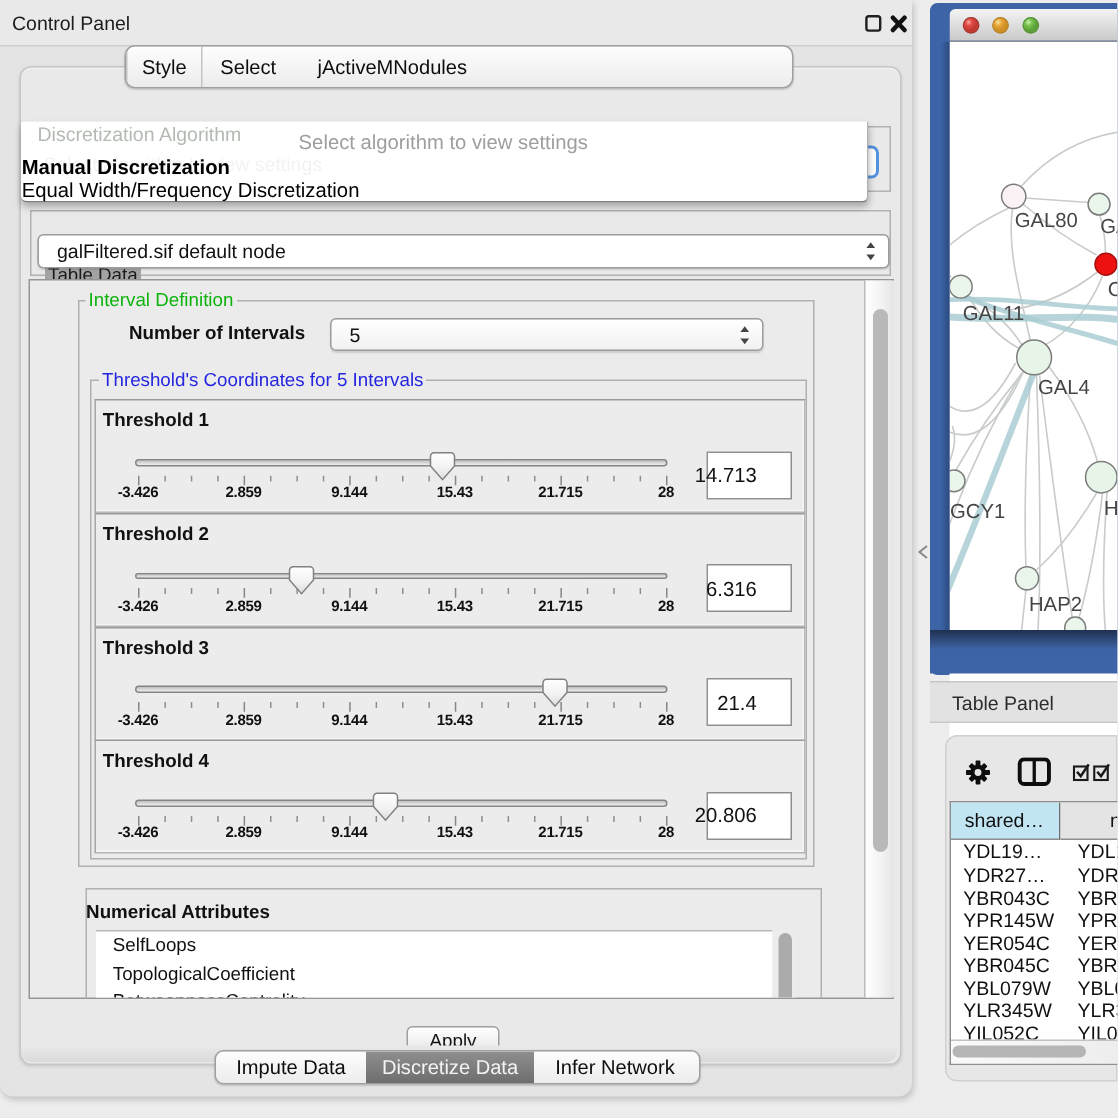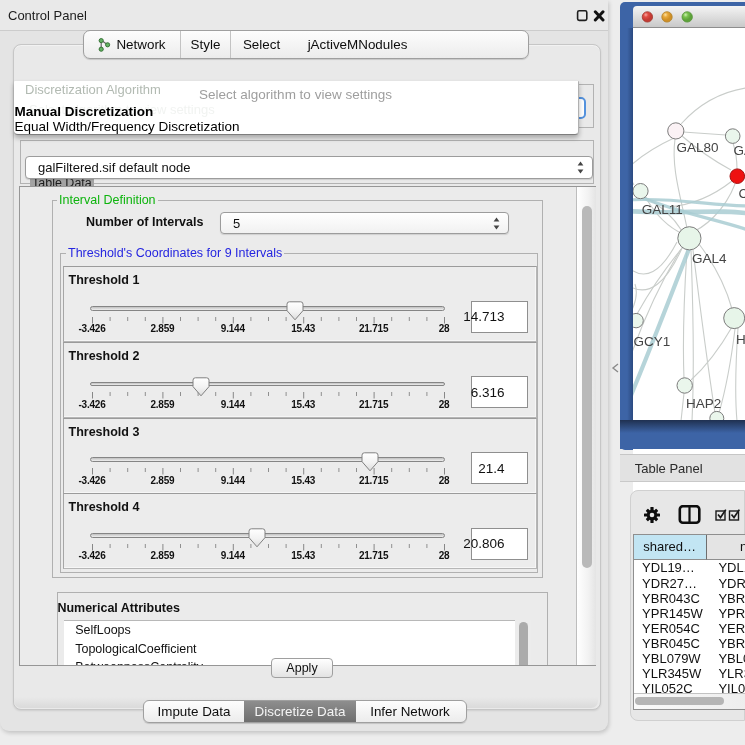--- a/index.html
+++ b/index.html
@@ -37,27 +37,20 @@
 
 <svg class="ab" style="left:576px;top:10px;" width="30" height="12" viewBox="0 0 30 12">
  <rect x="1.6" y="0.8" width="9.2" height="9.6" rx="1.6" fill="none" stroke="#1f1f1f" stroke-width="1.6"></rect>
  <path d="M19.3 1.8 L27 10 M27 1.8 L19.3 10" stroke="#111" stroke-width="3" stroke-linecap="round"></path>
 </svg>
 
 <div class="ab" style="left:13px;top:44px;width:586px;height:664px;background:#e9e9e9;
  border-radius:8px;border:1px solid #c6c6c6;box-shadow:inset 0 1px 0 #f2f2f2, 0 1px 2px rgba(0,0,0,0.10);"></div>
 
 <div class="tabbar" style="left:83px;top:30px;width:444px;height:27px;">
- <div class="tab" style="width:96px;">
-  <svg width="13" height="16" viewBox="0 0 13 16" style="margin-right:5px;">
-   <path d="M3.2 5 L3.2 11 M4.6 4.2 L8.6 7" stroke="#666" stroke-width="1.2" fill="none"></path>
-   <circle cx="3.2" cy="3.6" r="2.1" fill="#63b163" stroke="#2f6b2f" stroke-width="0.9"></circle>
-   <circle cx="3.2" cy="12.2" r="2.1" fill="#63b163" stroke="#2f6b2f" stroke-width="0.9"></circle>
-   <circle cx="9.6" cy="7.8" r="2.1" fill="#63b163" stroke="#2f6b2f" stroke-width="0.9"></circle>
-  </svg>Network</div>
  <div class="tabsep"></div>
  <div class="tab" style="width:49px;">Style</div>
  <div class="tabsep"></div>
  <div class="tab" style="width:61px;">Select</div>
  <div class="tab" style="width:131px;">jActiveMNodules</div>
 </div>
 
 <div class="ab" style="left:16px;top:84px;width:576px;height:42px;border:1px solid #b2b2b2;"></div>
 <div class="ab" style="left:24px;top:82px;font-size:13px;color:#2a2a2a;background:#e9e9e9;padding:0 2px;">Discretization Algorithm</div>
 <div class="ab" style="left:20px;top:97px;width:566px;height:22px;background:#fff;border:2.5px solid #5492dd;
@@ -82,21 +75,21 @@
  <div class="ab" style="left:66px;top:28px;font-size:12.5px;font-weight:bold;color:#111;">Number of Intervals</div>
  <div class="combo" style="left:200px;top:25px;width:287px;height:20px;background:linear-gradient(#ffffff,#f1f1f1);">
   <div class="ctext">5</div>
   <svg style="position:absolute;right:8px;top:3.5px;" width="7" height="13" viewBox="0 0 7 13">
    <path d="M3.5 0.5 L6.4 4.4 H0.6 Z" fill="#444"></path>
         <path d="M3.5 12.5 L6.4 8.6 H0.6 Z" fill="#444"></path>
   </svg>
  </div>
 
  <div class="ab" style="left:40px;top:66px;width:476px;height:318px;border:1px solid #b0b0b0;"></div>
- <div class="grpTitle" style="left:46px;top:60px;color:#2525e0;">Threshold's Coordinates for 9 Intervals</div>
+ <div class="grpTitle" style="left:46px;top:60px;color:#2525e0;">Threshold's Coordinates for 5 Intervals</div>
 
  <div class="thpanel" style="top:79px;">
   <div class="thlabel">Threshold 1</div>
   <div class="track"></div>
       <svg class="ticks" width="472" height="8" viewBox="0 0 472 8">
    <path d="M28.5,0 V6.5 M98.9,0 V6.5 M169.3,0 V6.5 M239.7,0 V6.5 M310.1,0 V6.5 M380.5,0 V6.5" stroke="#878787" stroke-width="1"></path>
    <path d="M46.1,0 V4 M63.7,0 V4 M81.3,0 V4 M116.5,0 V4 M134.1,0 V4 M151.7,0 V4 M186.9,0 V4 M204.5,0 V4 M222.1,0 V4 M257.3,0 V4 M274.9,0 V4 M292.5,0 V4 M327.7,0 V4 M345.3,0 V4 M362.9,0 V4" stroke="#8f8f8f" stroke-width="1"></path>
   </svg>
       <div class="ticklab" style="left:28.5px;">-3.426</div>
       <div class="ticklab" style="left:98.9px;">2.859</div>
@@ -198,21 +191,21 @@
  <div class="ab" style="left:43.7px;top:433.2px;width:451.3px;height:70px;background:#fff;border-top:1px solid #b8b8b8;font-size:12.5px;color:#111;">
   <div style="padding:0 0 0 11.5px;line-height:18.5px;">SelfLoops<br>TopologicalCoefficient<br>BetweennessCentrality<br></div>
  </div>
  <div class="ab" style="left:495px;top:433.2px;width:16px;height:70px;background:#ececec;"></div>
  <div class="ab" style="left:498.5px;top:434.5px;width:9.5px;height:70px;background:#ababab;border-radius:5px 5px 0 0;"></div>
 </div>
 
 <div class="ab" style="left:576px;top:187px;width:19px;height:478px;background:linear-gradient(90deg,#ffffff,#f2f2f2 60%,#e4e4e4);border-left:1px solid #bdbdbd;"></div>
 <div class="ab" style="left:581.5px;top:206px;width:10px;height:362px;background:#b9b9b9;border-radius:5px;"></div>
 
-<div class="ab" style="left:271px;top:658px;width:60px;height:18px;background:linear-gradient(#ffffff,#e3e3e3);
+<div class="ab" style="left:271px;top:684px;width:60px;height:18px;background:linear-gradient(#ffffff,#e3e3e3);
  border:1px solid #9f9f9f;border-radius:4px;display:flex;align-items:center;justify-content:center;
  font-size:12.5px;color:#111;">Apply</div>
 
 <div class="ab" style="left:14px;top:697px;width:584px;height:10.5px;background:linear-gradient(#e9e9e9,#dadada);border-radius:0 0 7px 7px;"></div>
 
 <div class="tabbar" style="left:143px;top:700px;width:322px;height:21px;border-radius:6px;">
  <div class="tab" style="width:100px;">Impute Data</div>
  <div class="tab tabsel" style="width:112px;">Discretize Data</div>
  <div class="tab" style="width:108px;">Infer Network</div>
 </div>

